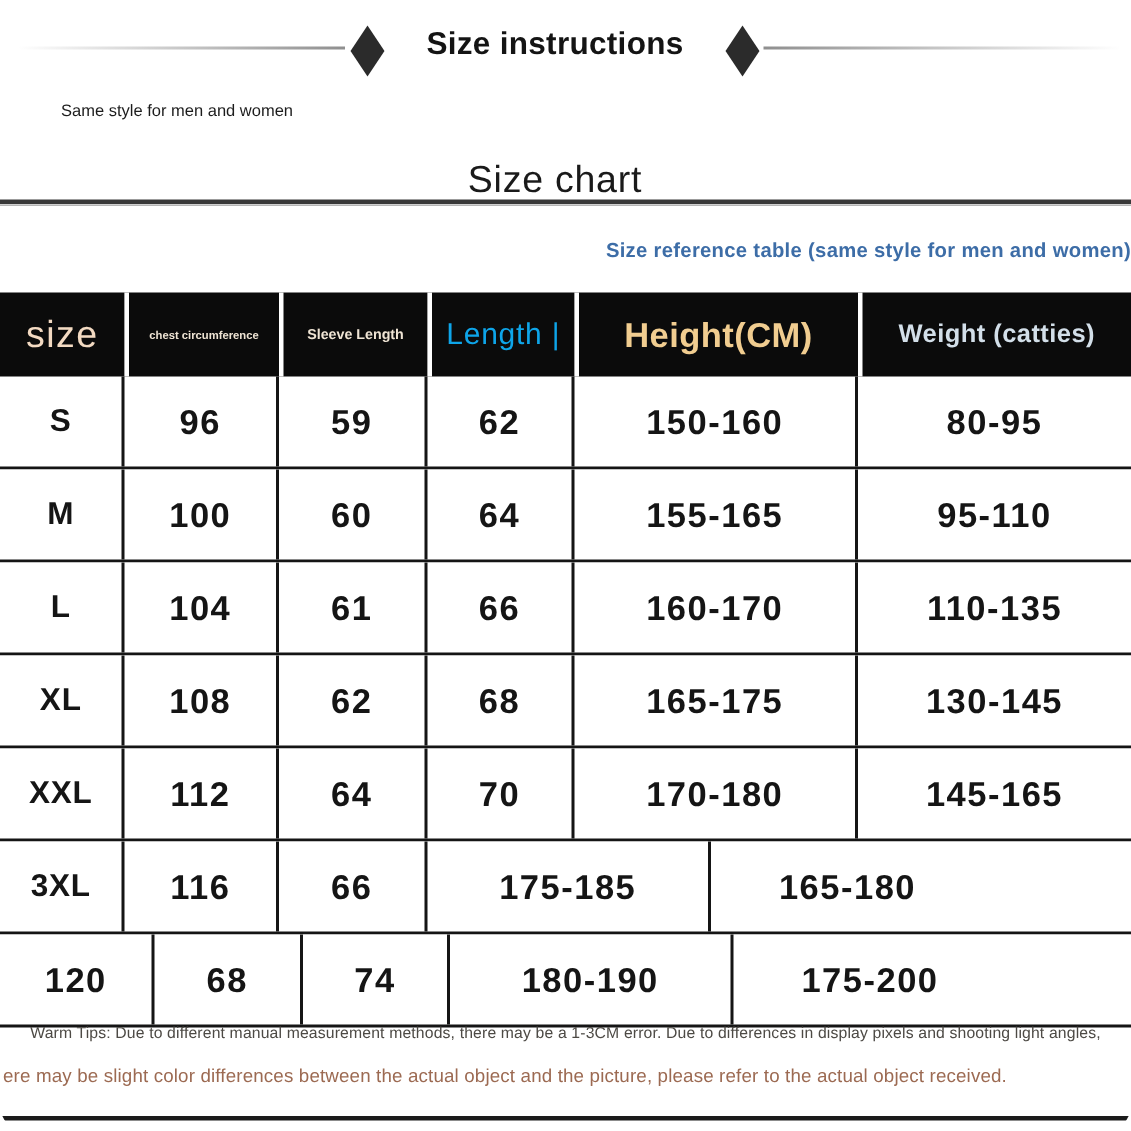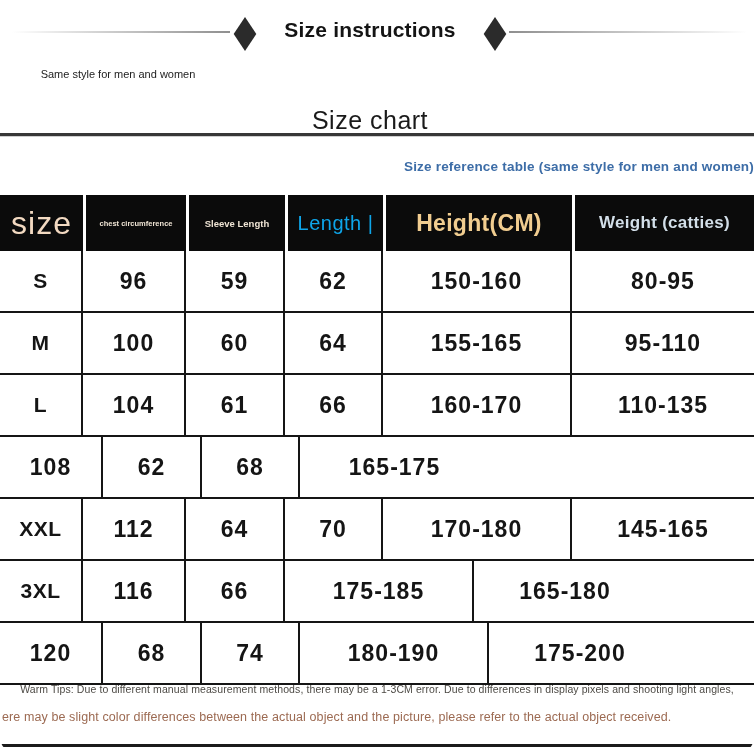--- a/index.html
+++ b/index.html
@@ -45,21 +45,21 @@
 
   
   .size-table{position:absolute; left:0; top:195px; width:754px;}
   .hrow{display:flex; height:56px;}
   .hcell{
     box-sizing:border-box; background:#0b0b0b;
     display:flex; align-items:center; justify-content:center; text-align:center;
   }
   .hcell:not(:first-child){border-left:3px solid #ffffff;}
   .w0{width:83px}.w1{width:103px}.w2{width:99px}.w3{width:98px}.w4{width:189px}.w5{width:182px}
-  .hl-size{font-size:32px; font-weight:500; color:#f3dac2; letter-spacing:1px;}
+  .hl-size{font-size:25px; font-weight:500; color:#f3dac2; letter-spacing:1px;}
   .hl-chest{font-size:7.5px; font-weight:700; color:#efe4d4;}
   .hl-sleeve{font-size:9.5px; font-weight:700; color:#efe4d4;}
   .hl-length{font-size:20px; font-weight:500; color:#0ea5e9; letter-spacing:0.5px;}
   .hl-height{font-size:23px; font-weight:600; color:#f1cd90; letter-spacing:0.3px;}
   .hl-weight{font-size:17px; font-weight:600; color:#d3dfe9; letter-spacing:0.3px;}
 
   .trow{display:flex; height:60px; border-bottom:2px solid #151515; background:#ffffff;}
   .tcell{
     box-sizing:border-box; display:flex; align-items:center; justify-content:center;
     font-weight:700; color:#151515; font-size:23px; letter-spacing:1px;
@@ -138,24 +138,26 @@
         </div>
         <div class="trow">
           <div class="tcell w0">L</div>
           <div class="tcell w1">104</div>
           <div class="tcell w2">61</div>
           <div class="tcell w3">66</div>
           <div class="tcell w4">160-170</div>
           <div class="tcell w5">110-135</div>
         </div>
         <div class="trow">
+          <div class="tcell w0">XL</div>
           <div class="tcell w1">108</div>
           <div class="tcell w2">62</div>
           <div class="tcell w3">68</div>
           <div class="tcell w4">165-175</div>
+          <div class="tcell w5">130-145</div>
         </div>
         <div class="trow">
           <div class="tcell w0">XXL</div>
           <div class="tcell w1">112</div>
           <div class="tcell w2">64</div>
           <div class="tcell w3">70</div>
           <div class="tcell w4">170-180</div>
           <div class="tcell w5">145-165</div>
         </div>
         <div class="trow">

